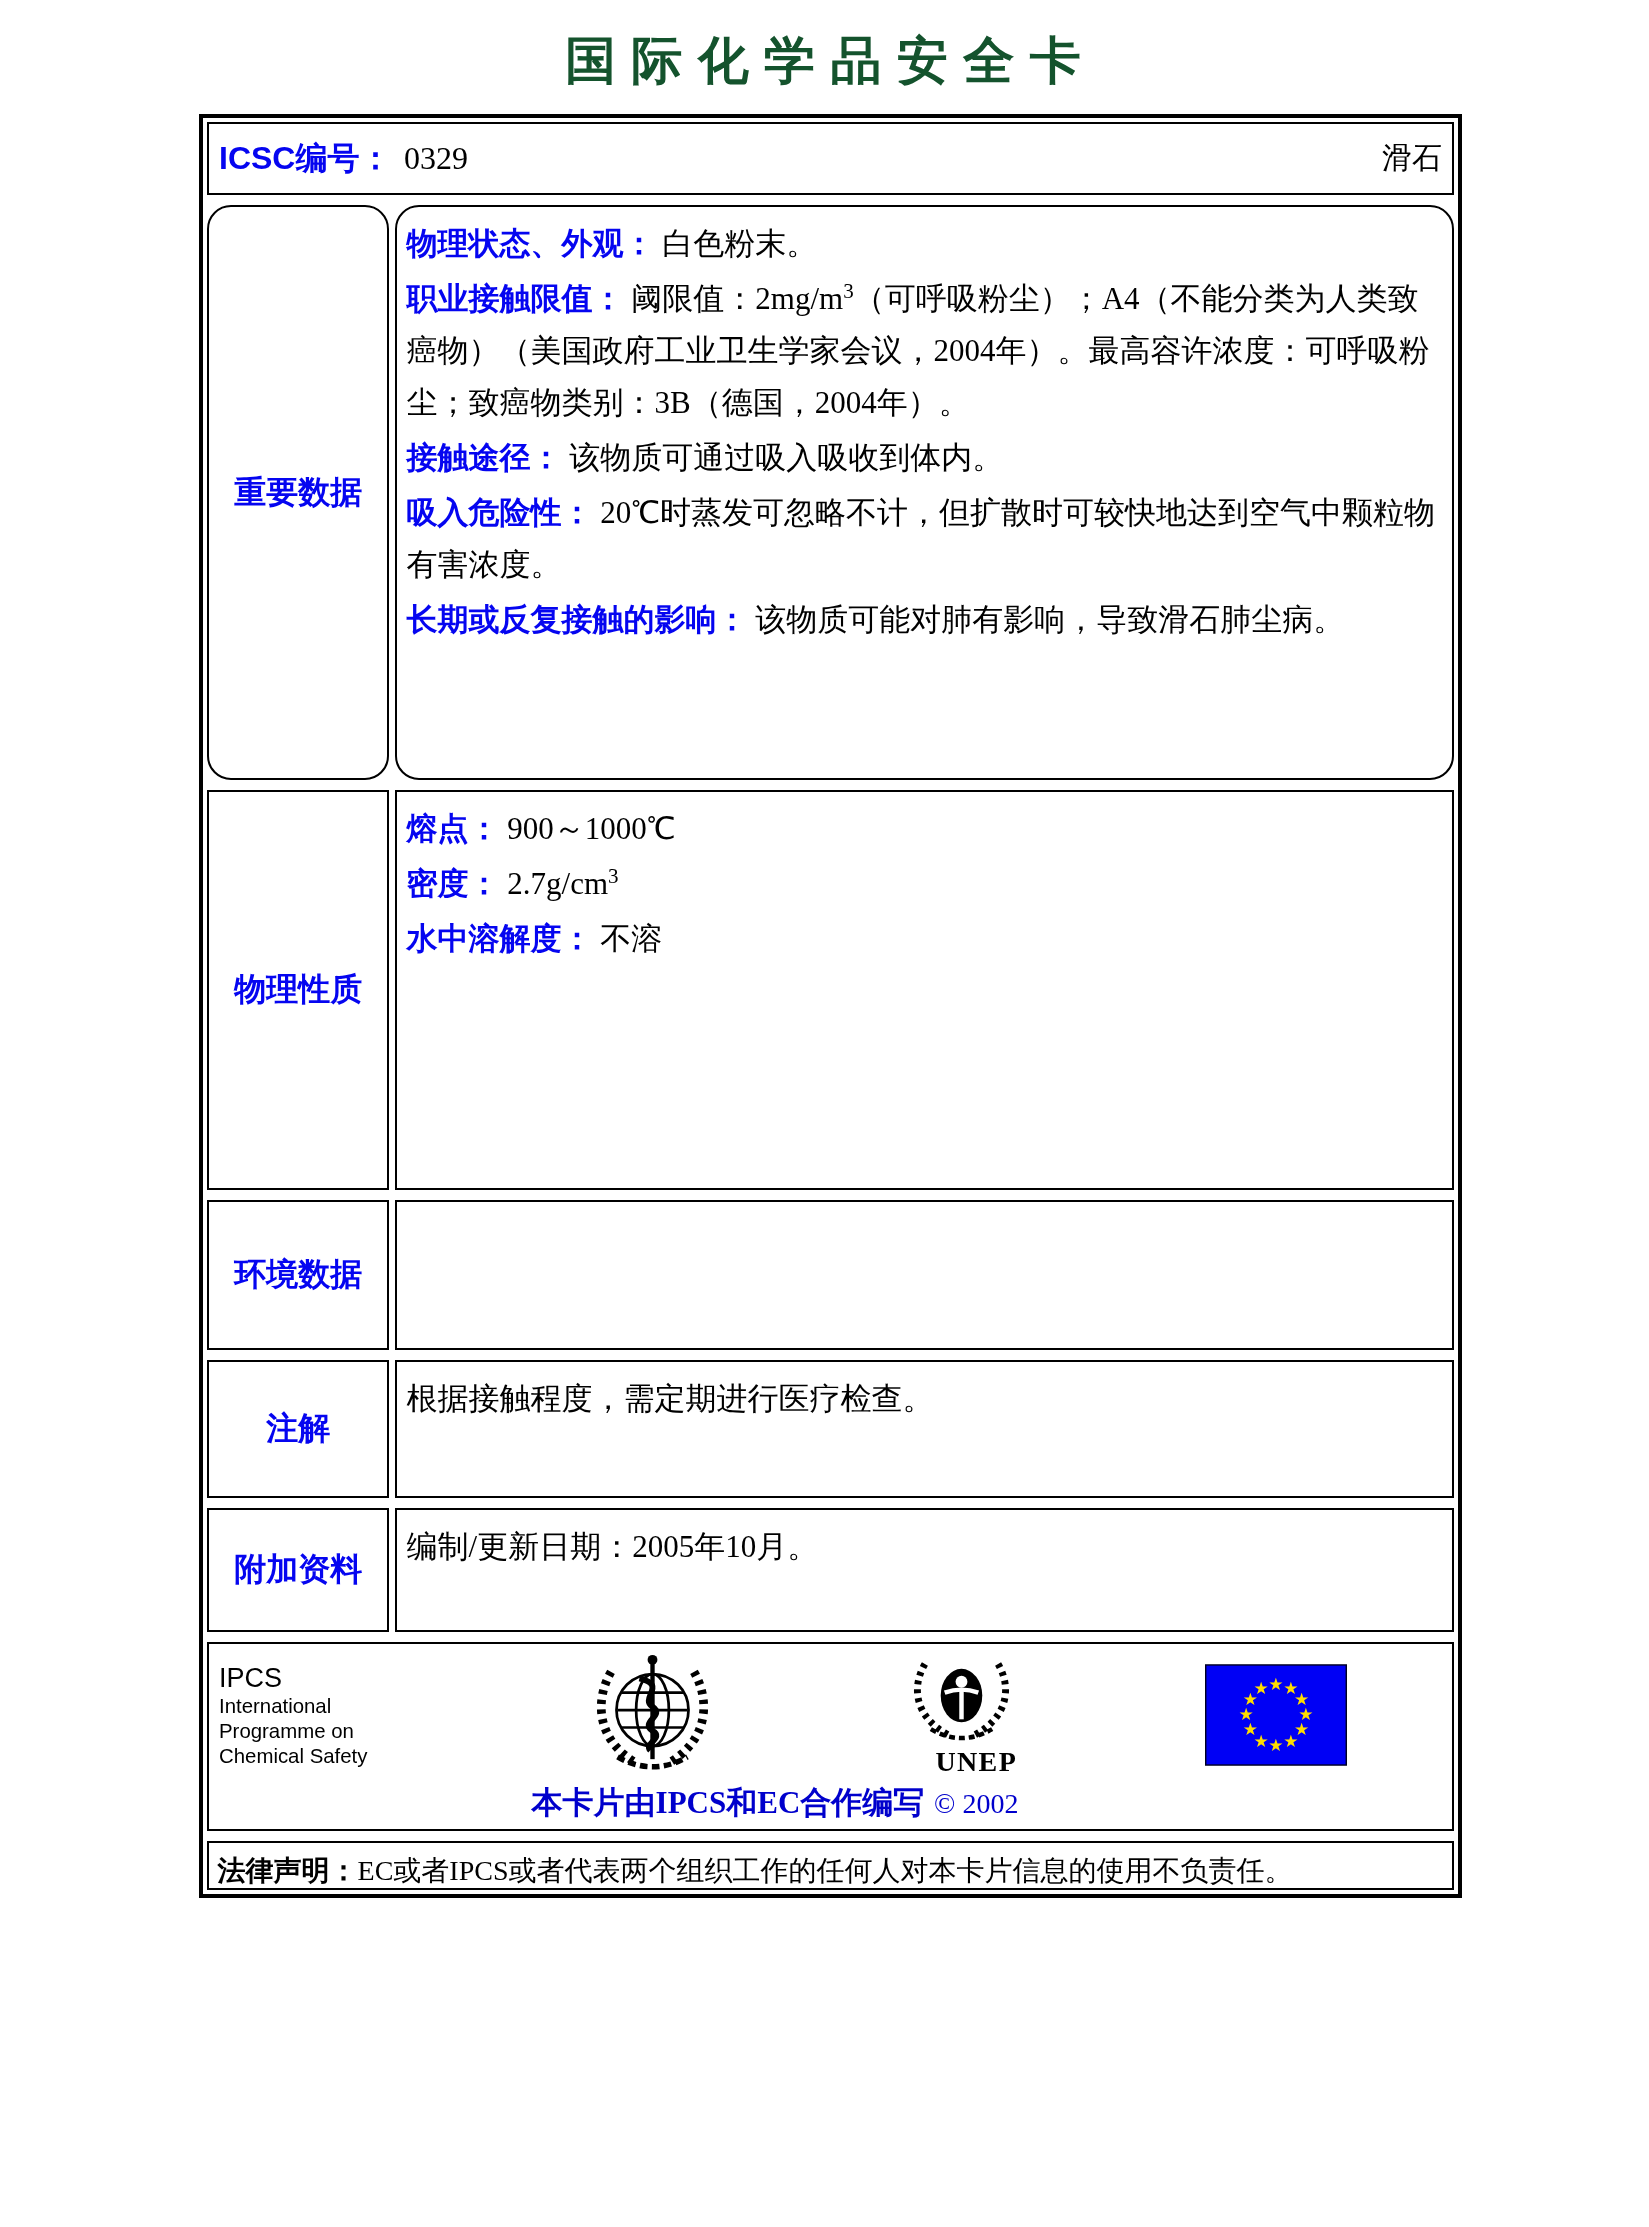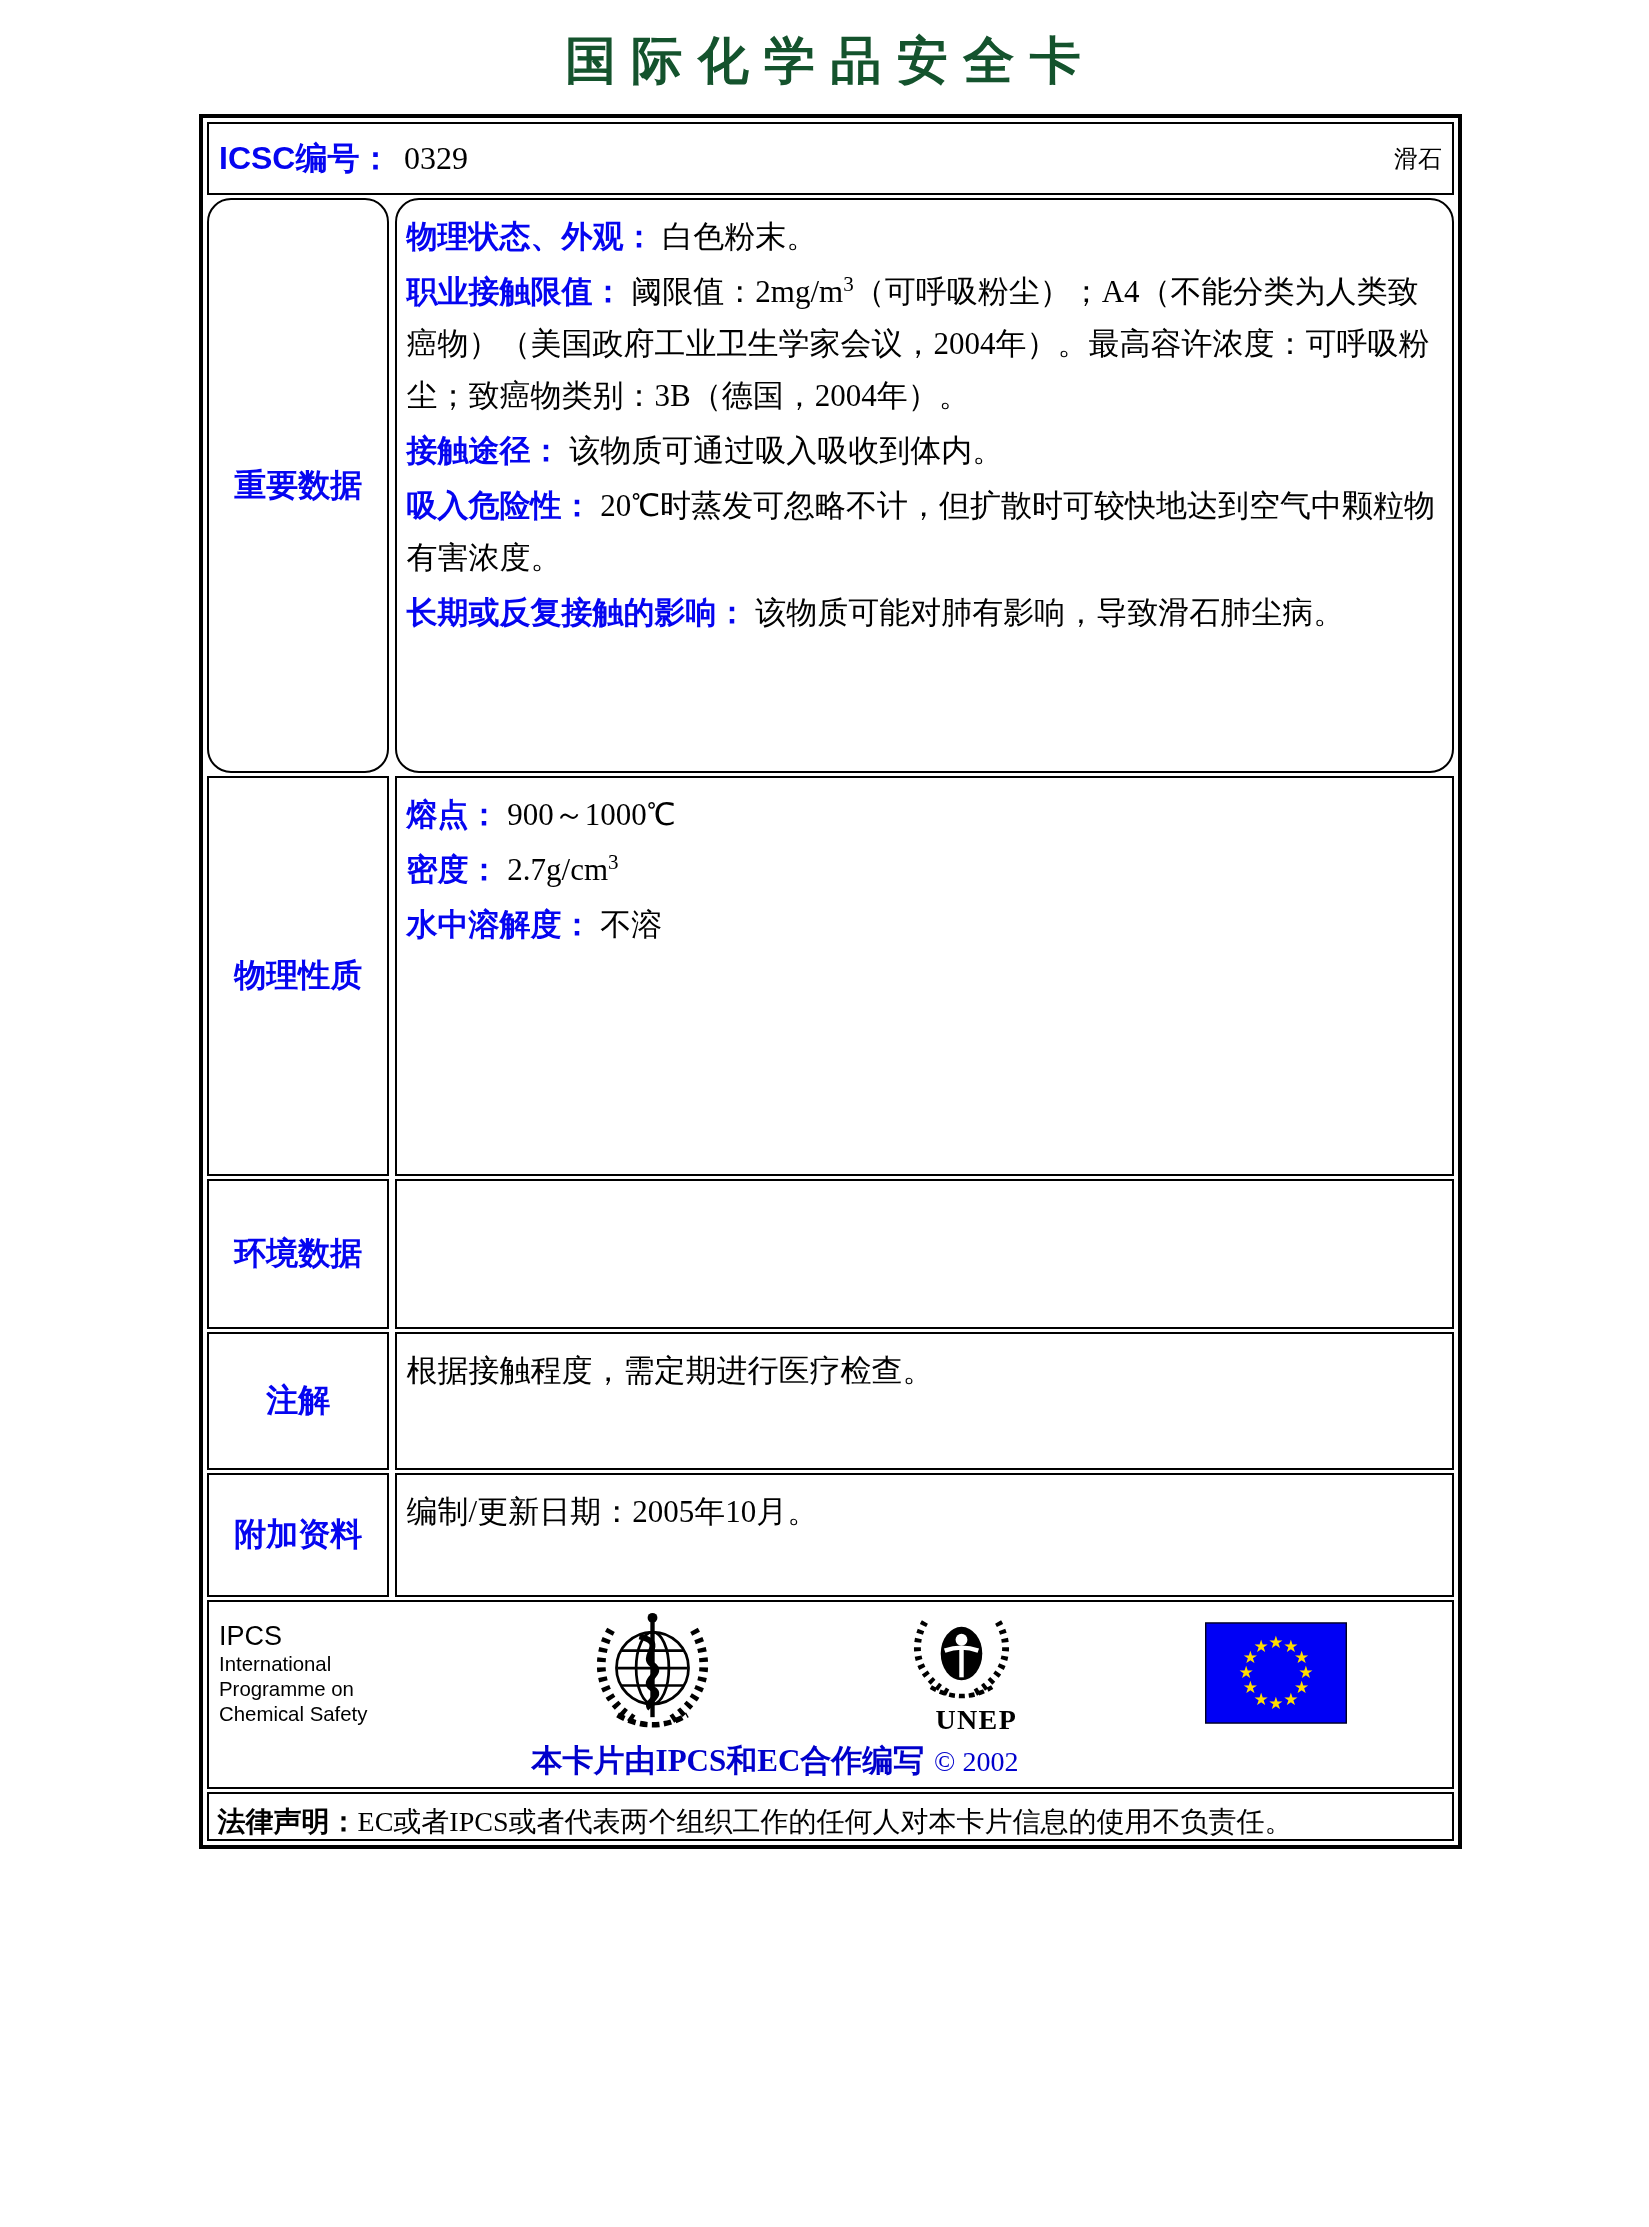--- a/index.html
+++ b/index.html
@@ -15,21 +15,21 @@
     padding-top: 27px;
     font-size: 51px; font-weight: bold;
     letter-spacing: 15.4px;
     color: #14532d;
     font-family: "Liberation Serif", serif;
   }
   .card {
     width: 1263px; margin: 18px 0 0 199px;
     border: 4.2px solid #000;
     padding: 4.2px;
-    display: flex; flex-direction: column; gap: 3px;
+    display: flex; flex-direction: column; gap: 10px;
     background: #fff;
   }
   .row { display: flex; gap: 5.6px; width: 100%; }
   .cell { border: 2.1px solid #000; background: #fff; }
   .label-cell {
     width: 182px; flex: 0 0 182px;
     display: flex; align-items: center; justify-content: center;
     color: #0505f0;
     font-family: "Liberation Sans", sans-serif;
     font-weight: bold; font-size: 32px;
@@ -57,21 +57,21 @@
   .row-logos .cell    { height: 189px; }
   .row-legal .cell    { height: 49px; align-items: flex-end; }
 
   .header-cell {
     width: 100%;
     display: flex; align-items: center; justify-content: space-between;
     padding: 0 9.8px;
     font-size: 32px;
   }
   .header-left { display: flex; align-items: center; gap: 12.6px; }
-  .chem-name { font-size: 24px; }
+  .chem-name { font-size: 30px; }
 
   .logos-cell { width: 100%; display: flex; flex-direction: column; }
   .logo-strip {
     flex: 1 1 auto;
     display: flex; align-items: center; justify-content: space-between;
     padding: 2.8px 105px 0 9.8px;
   }
   .ipcs-block { width: 179px; font-family: "Liberation Sans", sans-serif; }
   .ipcs-title { font-size: 27px; font-weight: normal; line-height: 31px; }
   .ipcs-line  { font-size: 20.4px; line-height: 25px; }

